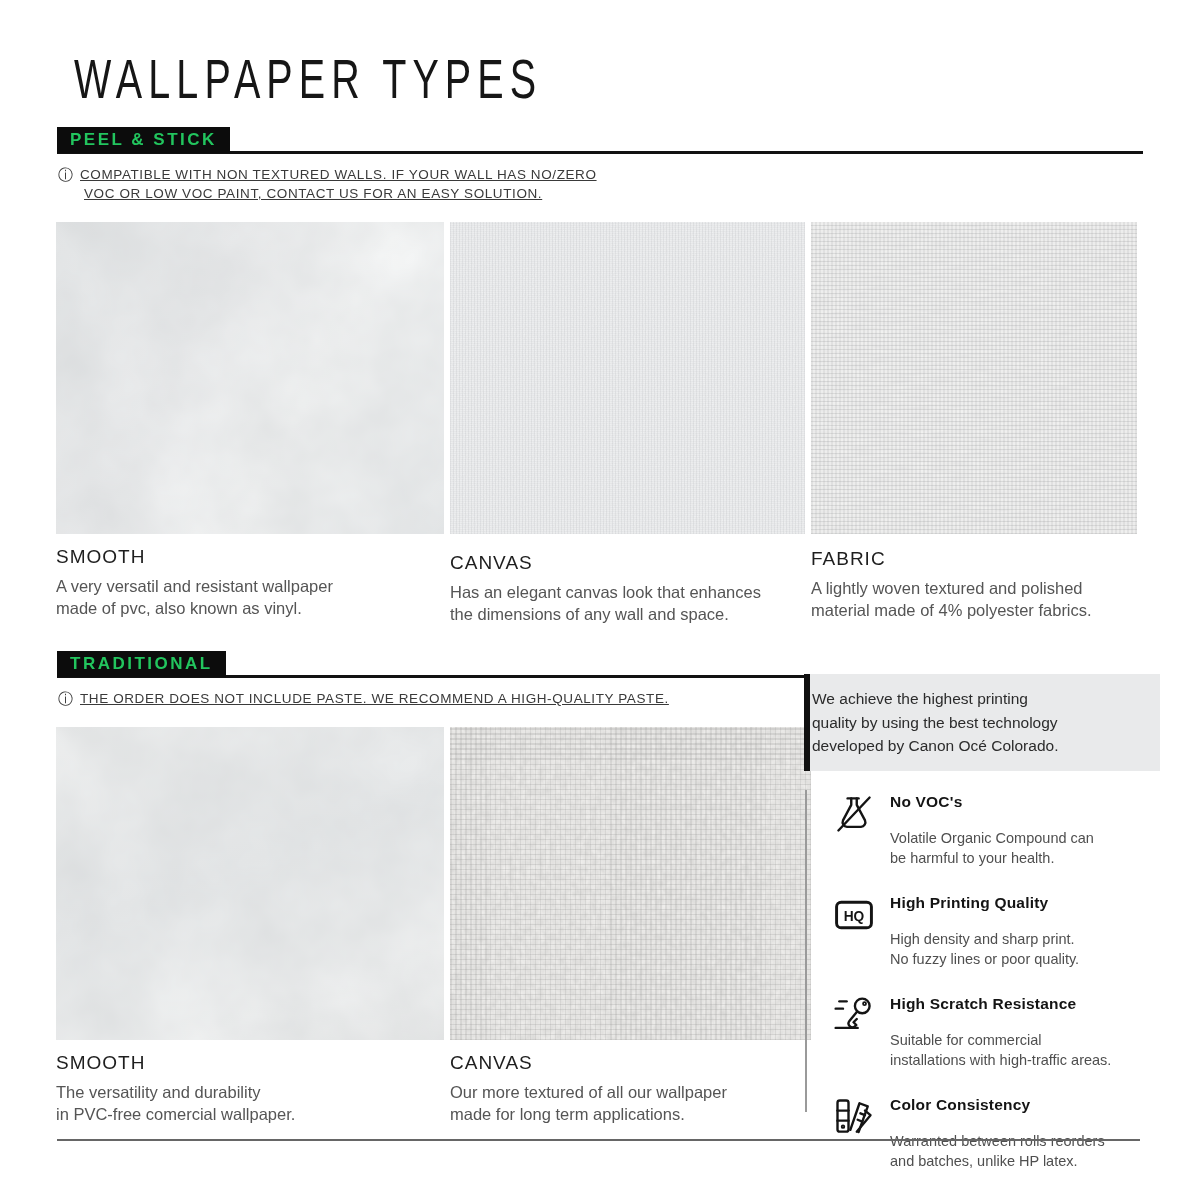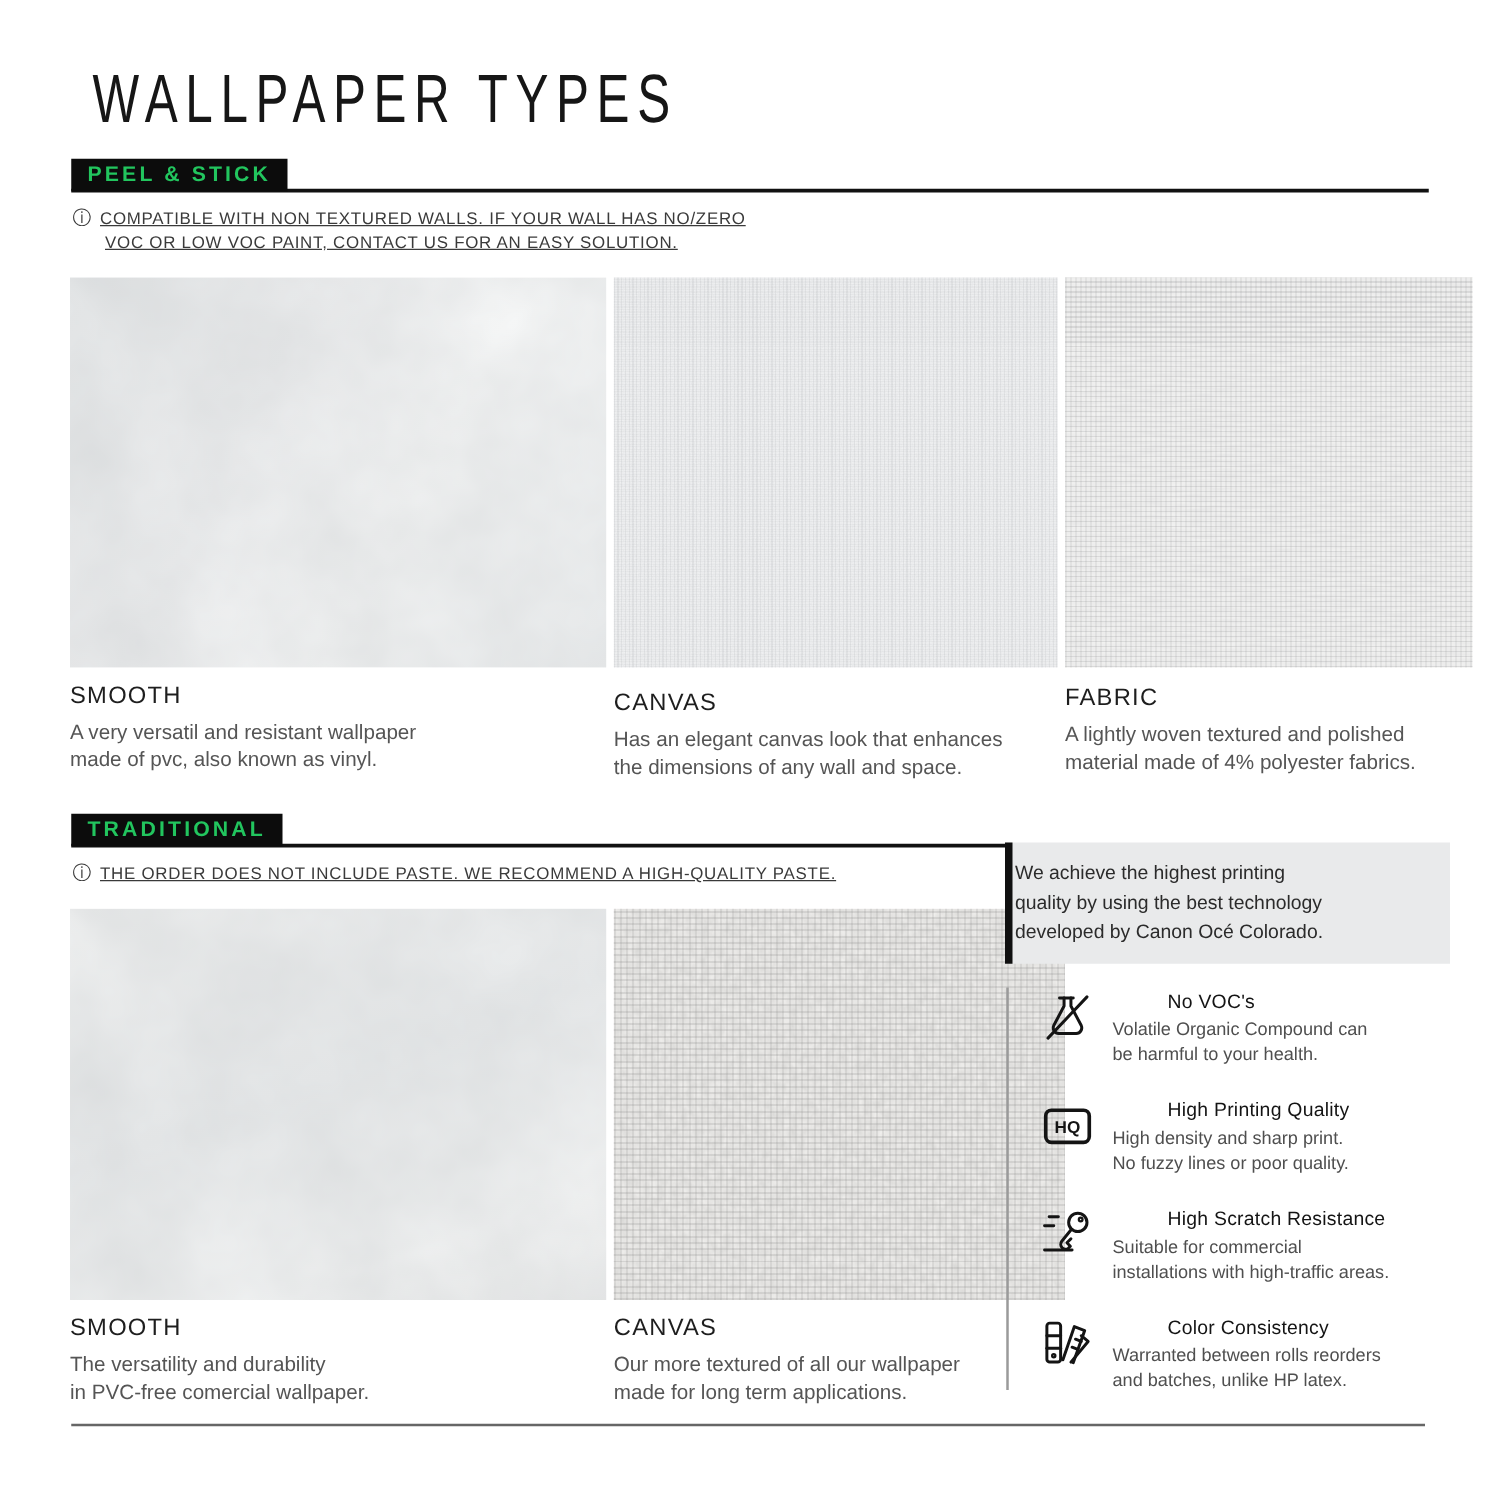--- a/index.html
+++ b/index.html
@@ -27,21 +27,21 @@
   .note{position:absolute;left:58px;display:flex;gap:7px;align-items:flex-start;}
   .note-peel{top:165px;}
   .note-trad{top:689px;}
   .info-icon{font-size:15px;line-height:19px;color:#3a3a3a;}
   .note-lines{font-size:13.5px;letter-spacing:0.6px;line-height:19px;color:#3a3a3a;font-weight:500;text-decoration:underline;}
   
   .row{position:absolute;left:56px;display:flex;gap:6px;}
   .row1{top:222px;}
   .row2{top:727px;}
   .cell{display:block;}
-  .w1{width:429px;} .w2{width:355px;} .w3{width:326px;} .w4{width:361px;}
+  .w1{width:388px;} .w2{width:355px;} .w3{width:326px;} .w4{width:361px;}
   .swatch{position:relative;overflow:hidden;height:312px;}
   .row2 .swatch{height:313px;}
   .noise{position:absolute;left:0;top:0;width:100%;height:100%;display:block;}
   .t-smooth{background:linear-gradient(118deg,#e7e9ea 0%,#eff0f1 35%,#f7f8f8 62%,#eceeef 100%);}
   .t-smooth2{background:linear-gradient(160deg,#f2f3f3 0%,#e9ebec 45%,#f5f6f6 80%,#eceded 100%);}
   .t-canvas{
     background-color:#f1f2f3;
     background-image:
       repeating-linear-gradient(90deg,rgba(115,120,126,0.10) 0 1px,rgba(0,0,0,0) 1px 3px),
       repeating-linear-gradient(0deg,rgba(115,120,126,0.05) 0 1px,rgba(0,0,0,0) 1px 2px);
@@ -67,22 +67,22 @@
   .quote{
     position:absolute;left:804px;top:674px;width:356px;box-sizing:border-box;
     background:#e9eaeb;border-left:6px solid #101010;padding:13px 14px 13px 2px;
   }
   .quote-line{font-size:15.5px;line-height:23.5px;color:#2b2b2b;}
   .side-rule{position:absolute;left:805px;top:790px;width:1.5px;height:322px;background:#9a9a9a;}
   .features{position:absolute;left:832px;top:792px;width:330px;}
   .feature{display:flex;gap:14px;margin-bottom:25px;}
   .f-icon{width:44px;height:44px;flex:0 0 44px;}
   .f-text{width:268px;}
-  .f-title{font-size:15.5px;font-weight:400;color:#141414;letter-spacing:0.2px;line-height:20px;margin-left:44px;}
-  .f-desc{font-size:14.5px;color:#4f4f4f;line-height:20px;margin-top:2px;}
+  .f-title{font-size:15.5px;font-weight:700;color:#141414;letter-spacing:0.2px;line-height:20px;}
+  .f-desc{font-size:14.5px;color:#4f4f4f;line-height:20px;margin-top:16px;}
   svg.icon{stroke:#141414;fill:none;stroke-width:2.6;stroke-linecap:round;stroke-linejoin:round;}
 </style>
 </head>
 <body>
 
 <svg width="0" height="0" style="position:absolute" aria-hidden="true">
   <defs>
     <filter id="f-smooth" x="0" y="0" width="100%" height="100%">
       <feTurbulence type="fractalNoise" baseFrequency="0.011" numOctaves="4" seed="7"></feTurbulence>
       <feColorMatrix type="matrix" values="0 0 0 0 0.55  0 0 0 0 0.57  0 0 0 0 0.58  0 0 0 0.45 0"></feColorMatrix>

